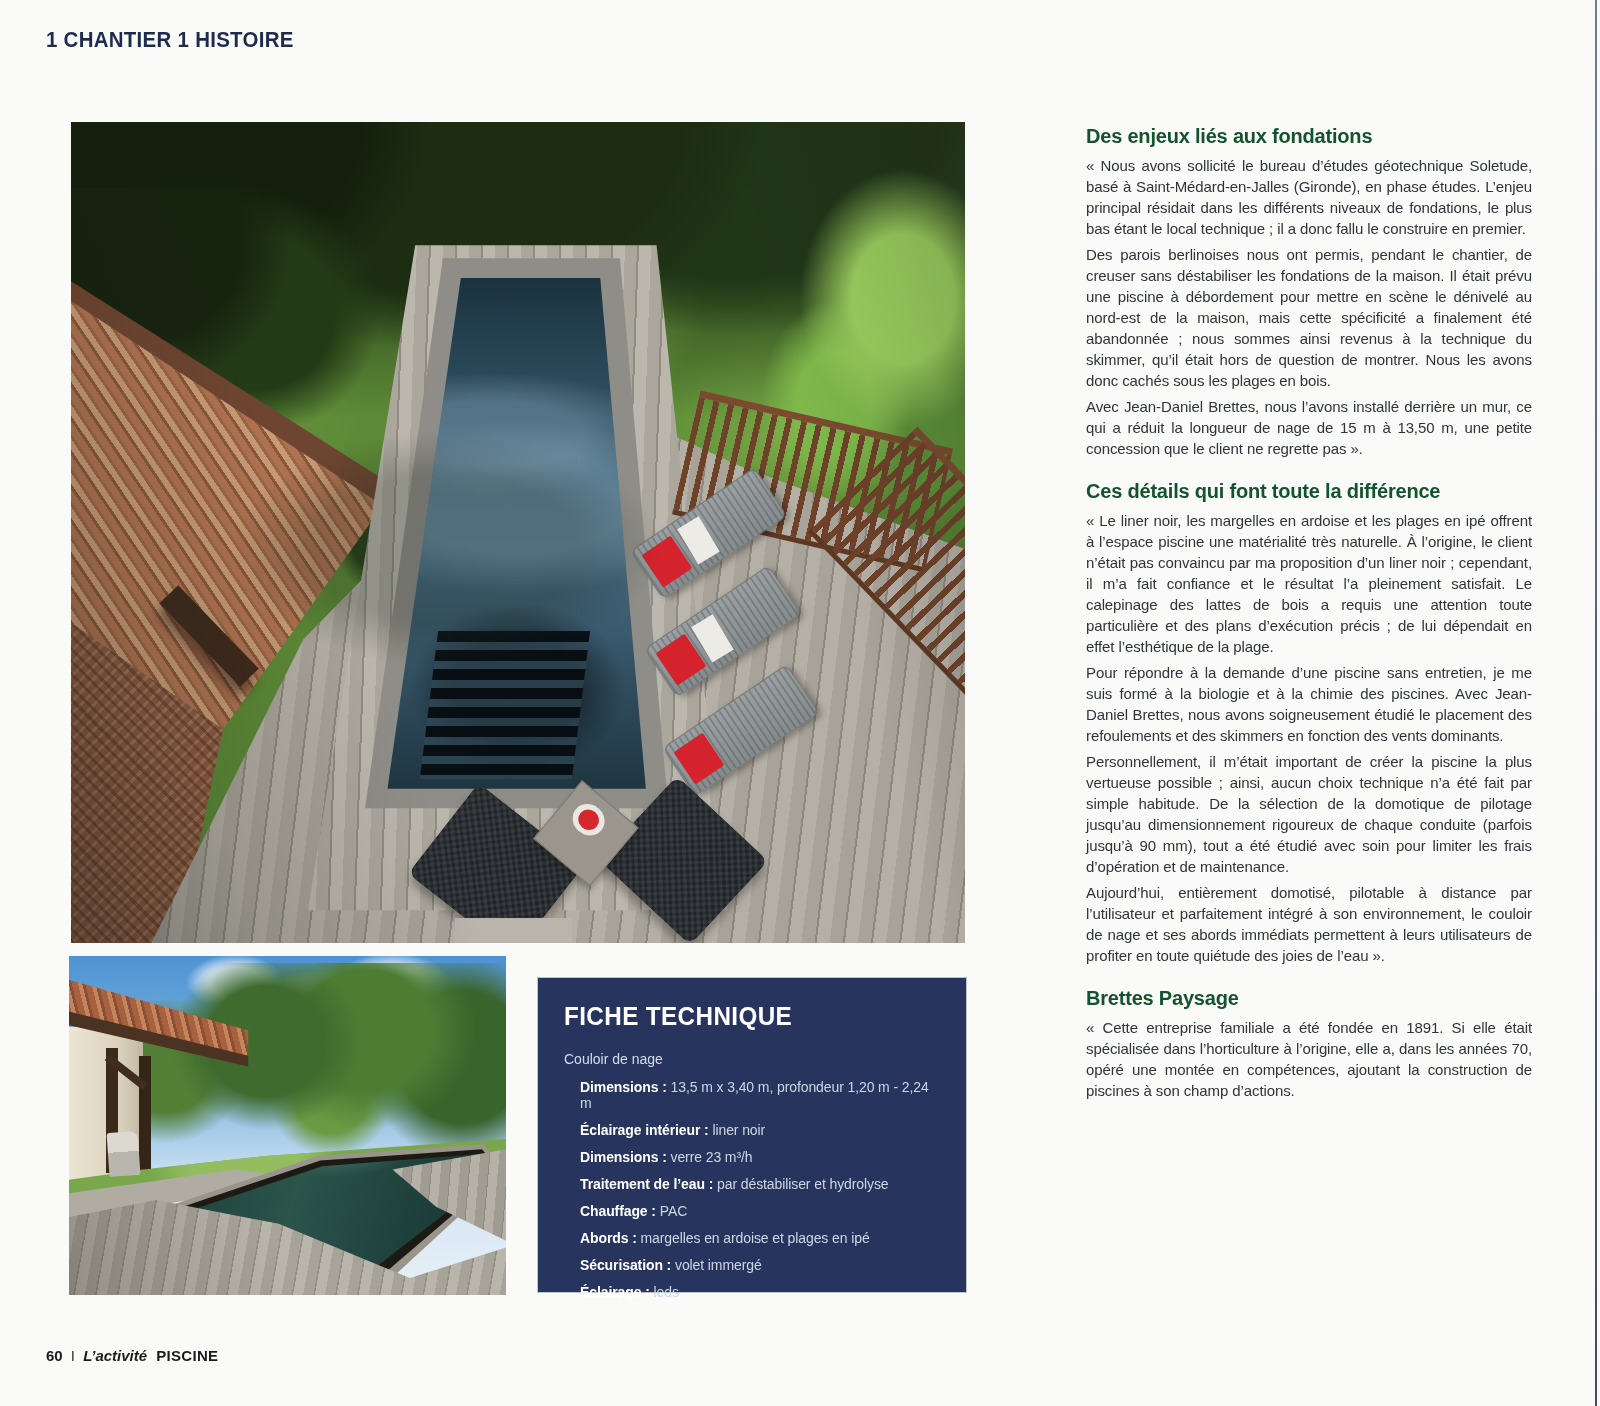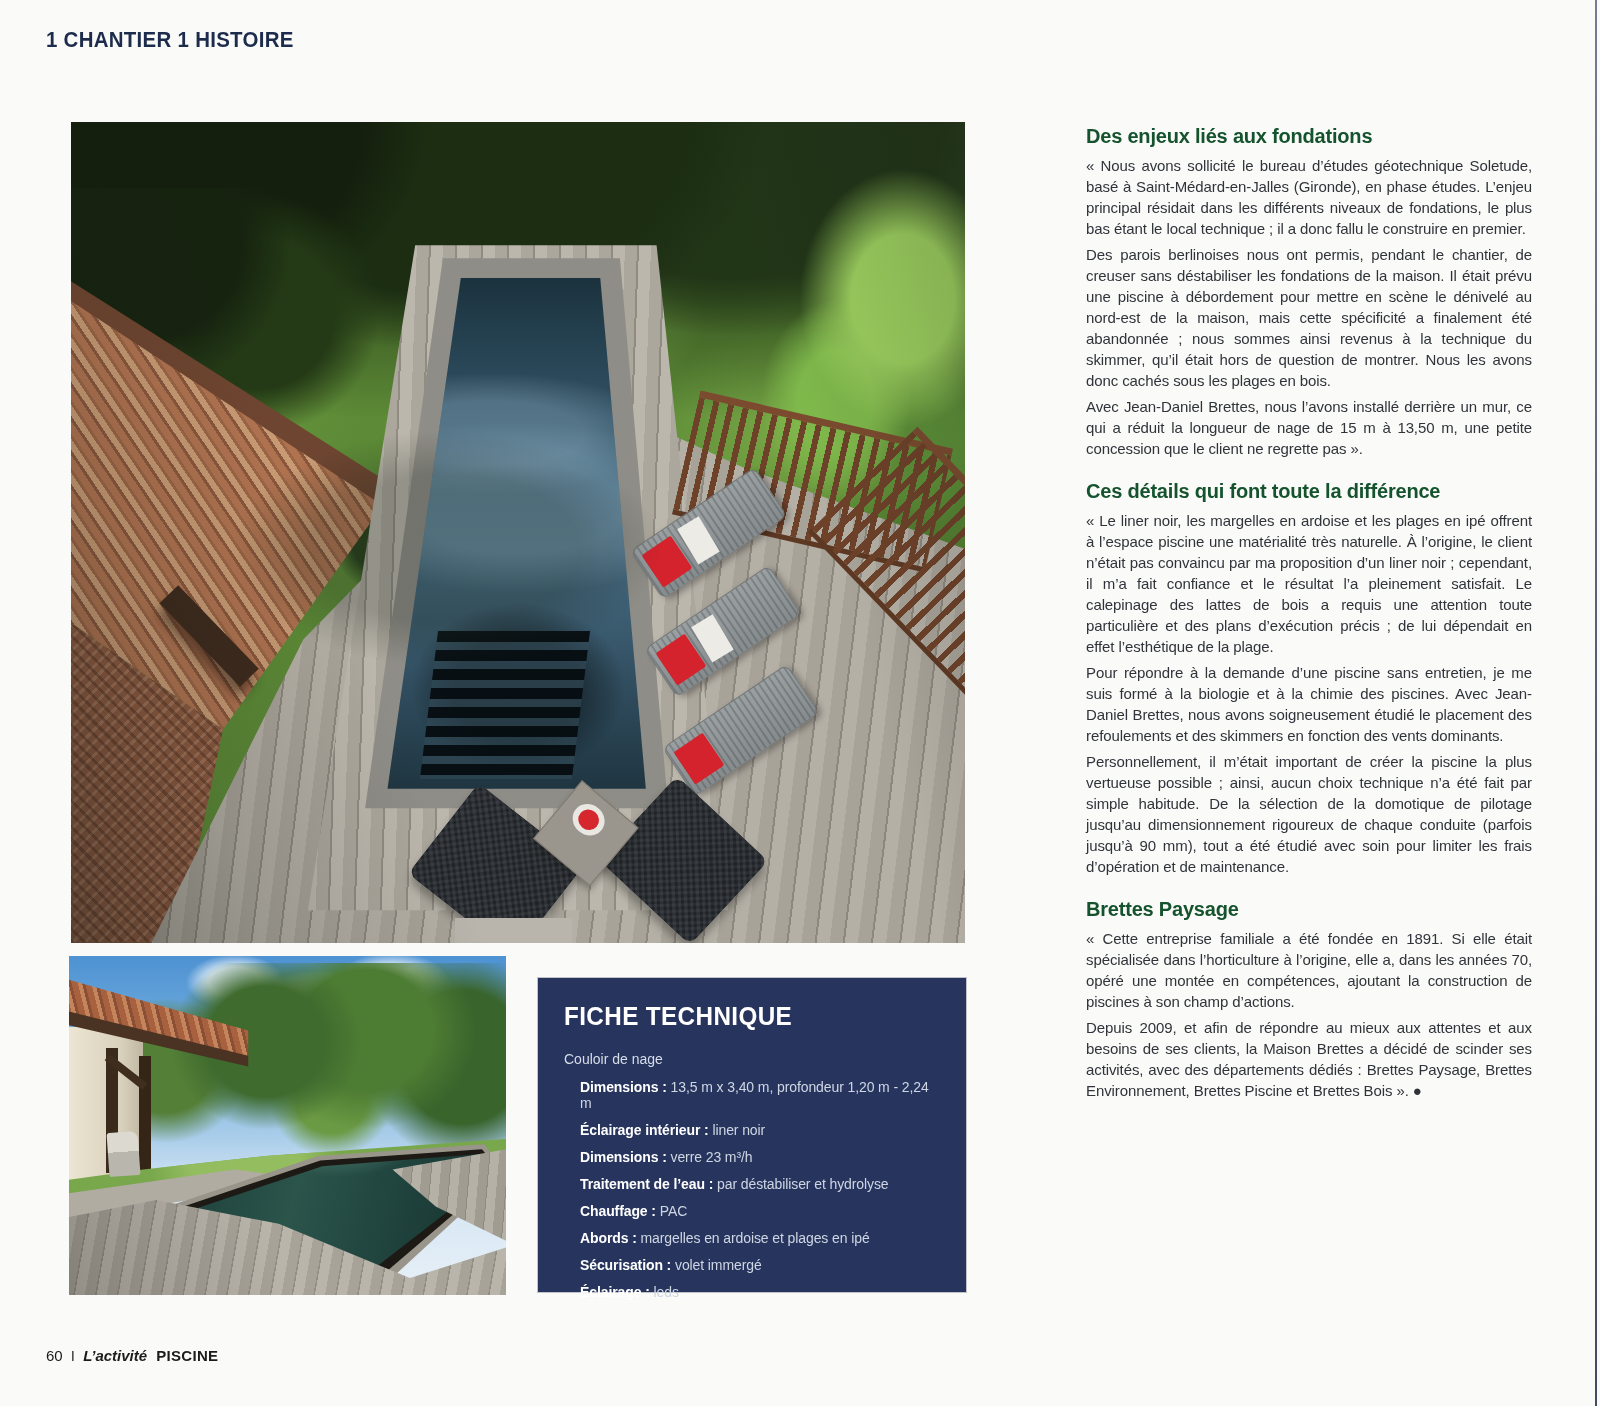--- a/index.html
+++ b/index.html
@@ -44,21 +44,21 @@
   .fiche-title{
     color:#ffffff;font-size:25px;font-weight:bold;letter-spacing:.4px;
     margin:0 0 20px 0;transform:scaleX(.97);transform-origin:left center;
   }
   .fiche-subtitle{font-size:14px;color:#d6dce8;margin:0 0 12px 0;}
   .fiche-row{font-size:14px;margin:0 0 11px 0;letter-spacing:-.1px;color:#cfd6e3;padding-left:16px;}
   .fiche-row b{color:#ffffff;font-weight:bold;}
 
   
   .footer{position:absolute;left:46px;top:1347px;font-size:15px;color:#1b1b1b;white-space:nowrap;}
-  .footer .pnum{font-weight:normal;}
+  .footer .pnum{font-weight:bold;}
   .footer .sep{margin:0 4px;font-weight:normal;color:#333;}
   .footer .mag-it{font-style:italic;font-weight:bold;}
   .footer .mag-b{font-weight:bold;margin-left:5px;letter-spacing:.3px;}
 
   
   .photo{position:absolute;overflow:hidden;background:#55812f;}
   .photo *{position:absolute;}
   .photo-main{left:71px;top:122px;width:894px;height:821px;}
   .photo-small{left:69px;top:956px;width:437px;height:339px;}
 
@@ -293,24 +293,24 @@
   <div class="article">
     <h2>Des enjeux liés aux fondations</h2>
     <p>« Nous avons sollicité le bureau d’études géotechnique Soletude, basé à Saint-Médard-en-Jalles (Gironde), en phase études. L’enjeu principal résidait dans les différents niveaux de fondations, le plus bas étant le local technique ; il a donc fallu le construire en premier.</p>
     <p>Des parois berlinoises nous ont permis, pendant le chantier, de creuser sans déstabiliser les fondations de la maison. Il était prévu une piscine à débordement pour mettre en scène le dénivelé au nord-est de la maison, mais cette spécificité a finalement été abandonnée ; nous sommes ainsi revenus à la technique du skimmer, qu’il était hors de question de montrer. Nous les avons donc cachés sous les plages en bois.</p>
     <p>Avec Jean-Daniel Brettes, nous l’avons installé derrière un mur, ce qui a réduit la longueur de nage de 15 m à 13,50 m, une petite concession que le client ne regrette pas ».</p>
 
     <h2>Ces détails qui font toute la différence</h2>
     <p>« Le liner noir, les margelles en ardoise et les plages en ipé offrent à l’espace piscine une matérialité très naturelle. À l’origine, le client n’était pas convaincu par ma proposition d’un liner noir ; cependant, il m’a fait confiance et le résultat l’a pleinement satisfait. Le calepinage des lattes de bois a requis une attention toute particulière et des plans d’exécution précis ; de lui dépendait en effet l’esthétique de la plage.</p>
     <p>Pour répondre à la demande d’une piscine sans entretien, je me suis formé à la biologie et à la chimie des piscines. Avec Jean-Daniel Brettes, nous avons soigneusement étudié le placement des refoulements et des skimmers en fonction des vents dominants.</p>
     <p>Personnellement, il m’était important de créer la piscine la plus vertueuse possible ; ainsi, aucun choix technique n’a été fait par simple habitude. De la sélection de la domotique de pilotage jusqu’au dimensionnement rigoureux de chaque conduite (parfois jusqu’à 90 mm), tout a été étudié avec soin pour limiter les frais d’opération et de maintenance.</p>
+    <p>Aujourd’hui, entièrement domotisé, pilotable à distance par l’utilisateur et parfaitement intégré à son environnement, le couloir de nage et ses abords immédiats permettent à leurs utilisateurs de profiter en toute quiétude des joies de l’eau ».</p>
 
     <h2>Brettes Paysage</h2>
     <p>« Cette entreprise familiale a été fondée en 1891. Si elle était spécialisée dans l’horticulture à l’origine, elle a, dans les années 70, opéré une montée en compétences, ajoutant la construction de piscines à son champ d’actions.</p>
-    <p>Depuis 2009, et afin de répondre au mieux aux attentes et aux besoins de ses clients, la Maison Brettes a décidé de scinder ses activités, avec des départements dédiés : Brettes Paysage, Brettes Environnement, Brettes Piscine et Brettes Bois ». ●</p>
   </div>
 
   <div class="footer">
     <span class="pnum">60</span>
     <span class="sep">I</span>
     <span class="mag-it">L’activité</span>
     <span class="mag-b">PISCINE</span>
   </div>
 
   <div class="scan-edge"></div>

